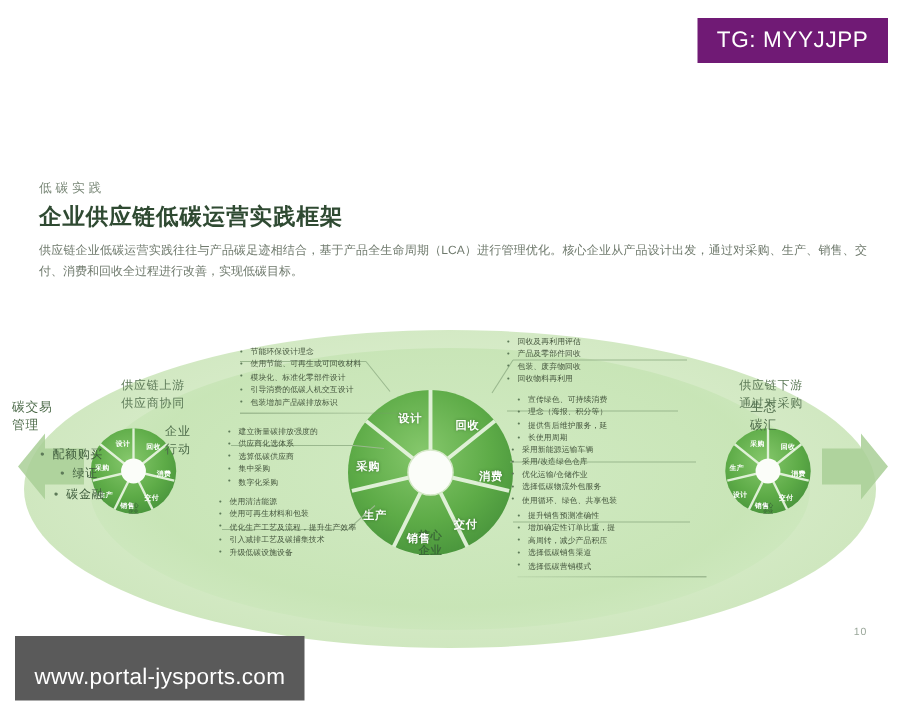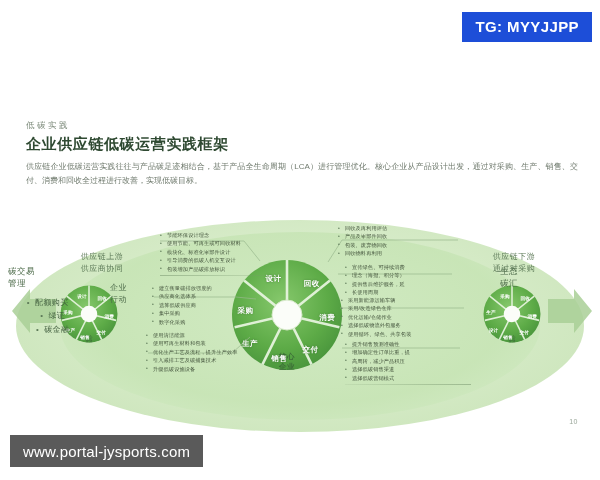--- a/index.html
+++ b/index.html
@@ -5,30 +5,30 @@
   html,body{margin:0;padding:0;}
   body{
     width:600px;height:480px;background:#ffffff;overflow:hidden;position:relative;
     font-family:"Liberation Sans","DejaVu Sans",sans-serif;
     -webkit-font-smoothing:antialiased;
   }
 
   
   .tag-chip{
     position:absolute;top:12px;right:8px;
-    background:#1d4ed8;color:#fff;
+    background:#701a75;color:#fff;
     font-size:15px;letter-spacing:.4px;
     padding:6px 13px 7px;
-    z-index:40;white-space:nowrap;font-weight:bold;
+    z-index:40;white-space:nowrap;
   }
   .watermark-chip{
     position:absolute;left:10px;bottom:13px;
     background:#5a5a5a;color:#fff;
     font-size:15px;letter-spacing:.2px;
-    padding:8px 13px 7px;
+    padding:19px 13px 7px;
     z-index:40;white-space:nowrap;
   }
 
   
   .slide{position:absolute;inset:0;margin-top:32px;}
   .kicker{
     position:absolute;left:26px;top:88px;
     font-size:8.5px;color:#7c8a7a;letter-spacing:2.5px;
   }
   .slide-title{

